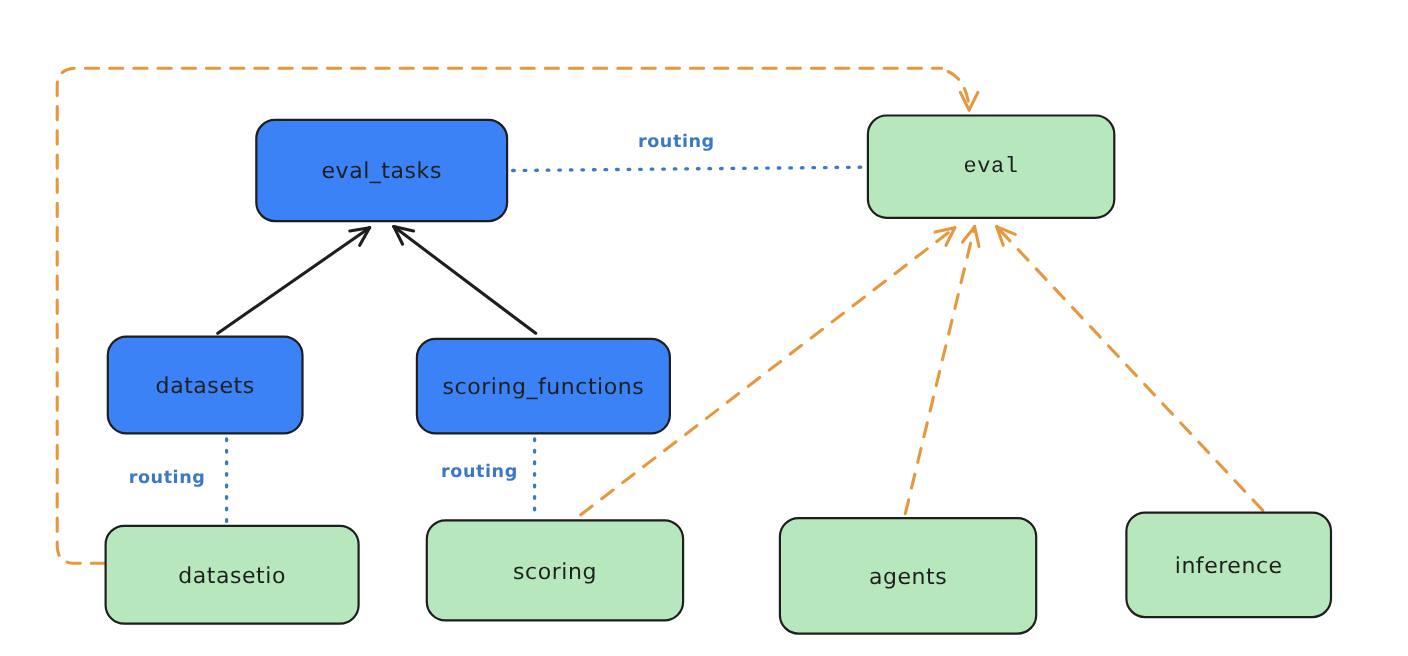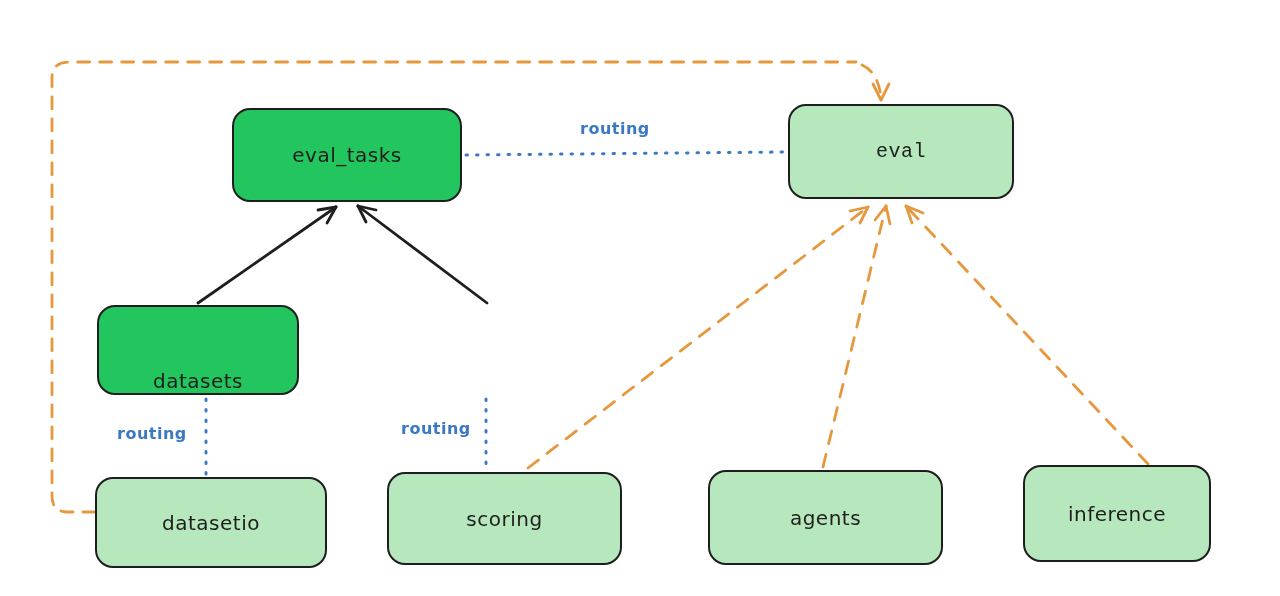--- a/index.html
+++ b/index.html
@@ -26,21 +26,21 @@
     box-sizing: border-box;
     border: 2.5px solid #1e1e1e;
     border-radius: 18px;
     display: flex;
     align-items: center;
     justify-content: center;
     font-size: 20px;
     color: #1e1e1e;
     letter-spacing: 0.5px;
   }
-  .node.blue  { background: #22c55e; }
+  .node.blue  { background: #3b82f6; }
   .node.green { background: #b7e7bd; }
   .edge-label {
     position: absolute;
     color: #3b79c4;
     font-size: 16px;
     font-weight: 600;
     letter-spacing: 0.5px;
     white-space: nowrap;
   }
 </style>
@@ -96,34 +96,37 @@
   </svg>
 
   <div class="node blue" style="left:232px; top:108px; width:230px; height:94px;">
     <span>eval_tasks</span>
   </div>
 
   <div class="node green" style="left:788px; top:104px; width:226px; height:95px;font-family:Liberation Mono, monospace;">
     <span>eval</span>
   </div>
 
-  <div class="node blue" style="left:97px; top:305px; width:202px; height:90px;align-items:flex-end;">
+  <div class="node blue" style="left:97px; top:305px; width:179px; height:90px;">
     <span>datasets</span>
   </div>
 
+  <div class="node blue" style="left:378px; top:307px; width:232px; height:88px;">
+    <span>scoring_functions</span>
+  </div>
 
   <div class="node green" style="left:95px; top:477px; width:232px; height:91px;text-align:center;">
     <span>datasetio</span>
   </div>
 
   <div class="node green" style="left:387px; top:472px; width:235px; height:93px;">
     <span>scoring</span>
   </div>
 
-  <div class="node green" style="left:708px; top:470px; width:235px; height:95px;justify-content:center;">
+  <div class="node green" style="left:708px; top:470px; width:235px; height:107px;justify-content:center;">
     <span>agents</span>
   </div>
 
   <div class="node green" style="left:1023px; top:465px; width:188px; height:97px;">
     <span>inference</span>
   </div>
 
   <div class="edge-label" style="left:580px; top:119px;">routing</div>
 
   <div class="edge-label" style="left:117px; top:424px;">routing</div>

